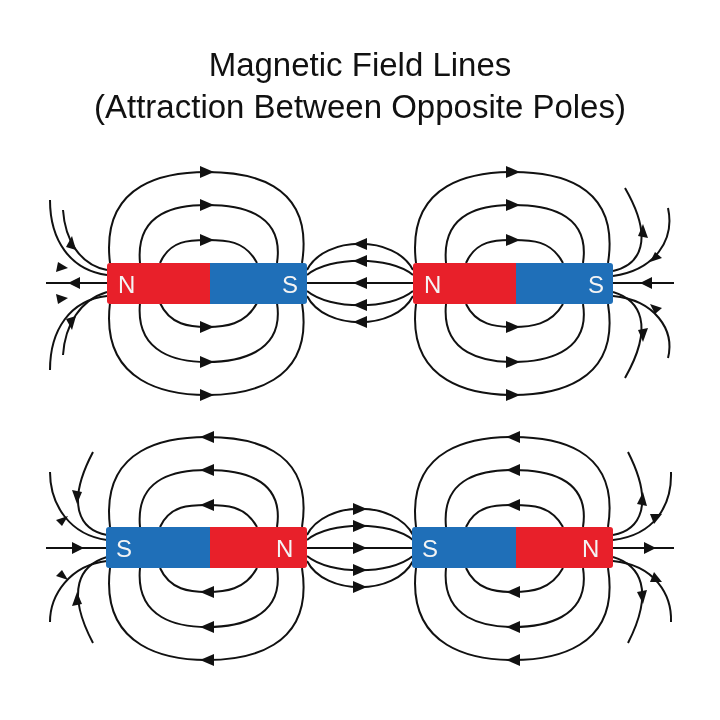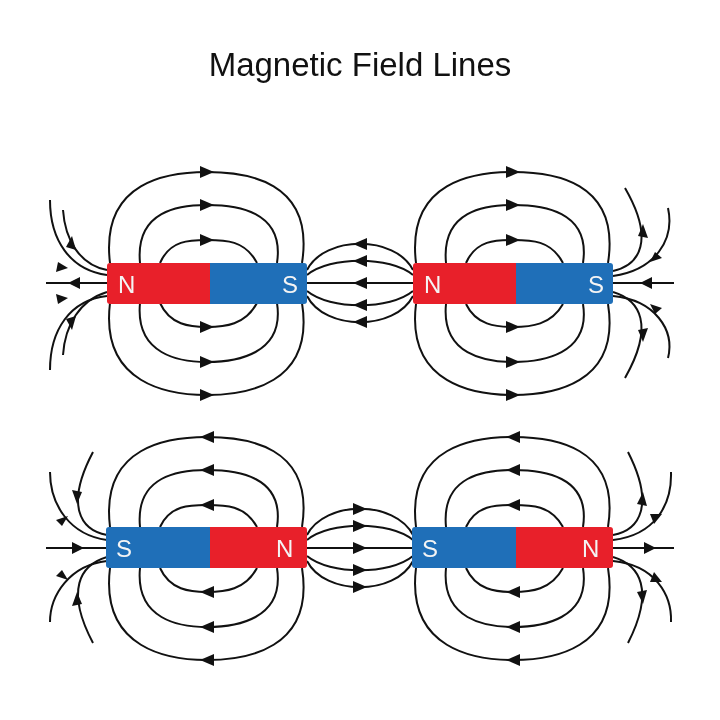--- a/index.html
+++ b/index.html
@@ -7,20 +7,21 @@
   .title{position:absolute;left:0;top:44px;width:720px;text-align:center;color:#111;font-size:33px;line-height:42px;font-family:"Liberation Sans",sans-serif;}
   svg{position:absolute;left:0;top:0;}
   .fl{fill:none;stroke:#111;stroke-width:2;}
   .pl{font-family:"Liberation Sans",sans-serif;font-size:24px;fill:#f4f4f4;}
 </style>
 </head>
 <body>
 
 <div class="title">
   <div>Magnetic Field Lines</div>
+  <div>(Attraction Between Opposite Poles)</div>
 </div>
 
 <svg width="720" height="720" viewBox="0 0 720 720">
   <defs>
     <marker id="arr" viewBox="0 0 10 10" refX="5" refY="5" markerWidth="7" markerHeight="7" orient="auto">
       <path d="M0,0 L10,5 L0,10 L3,5 Z" fill="#111"></path>
     </marker>
   </defs>
 
   <g>

